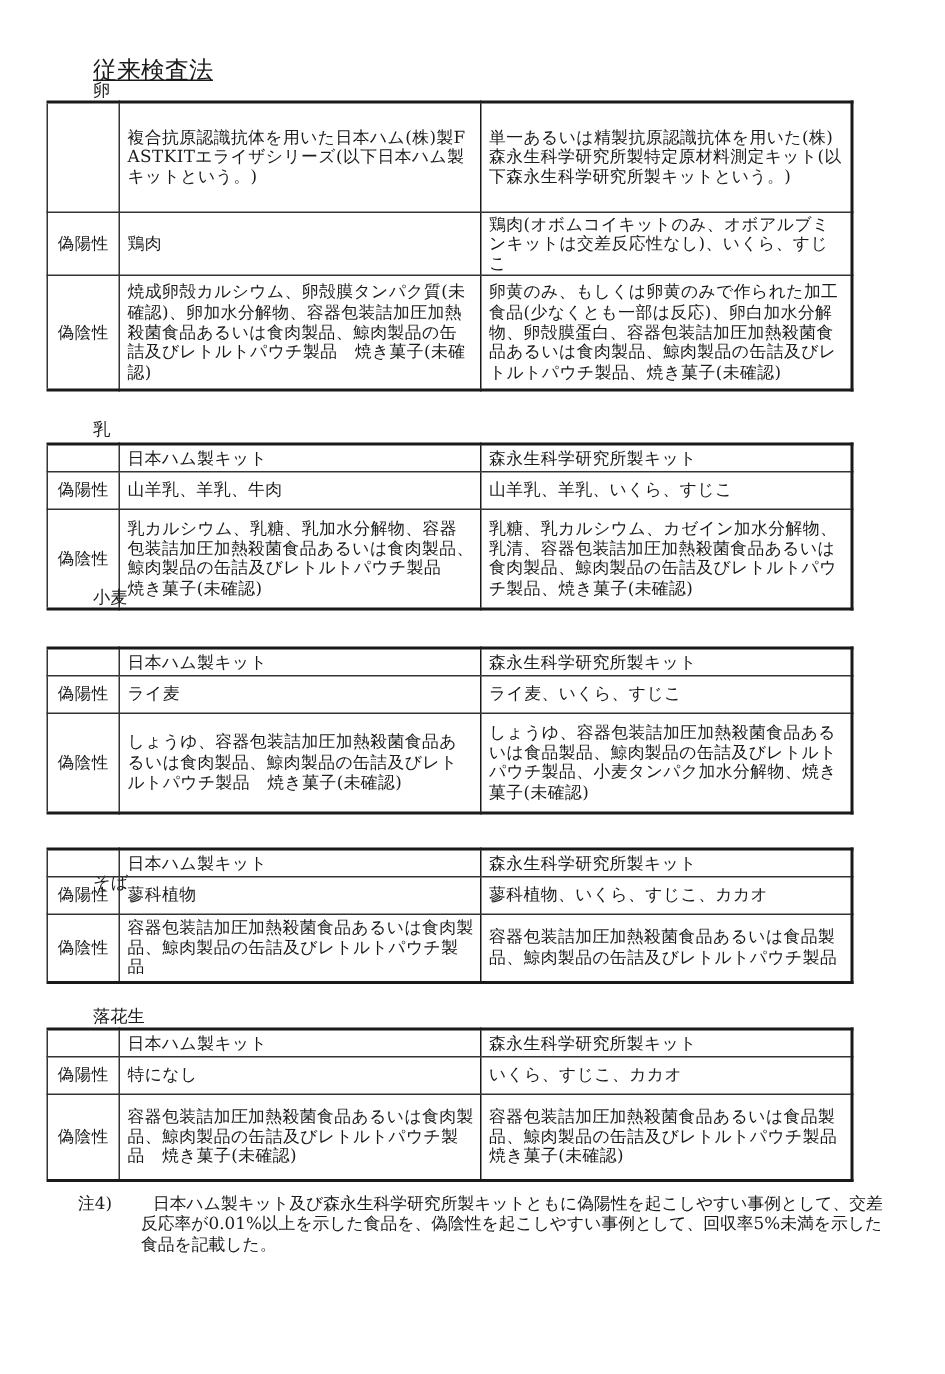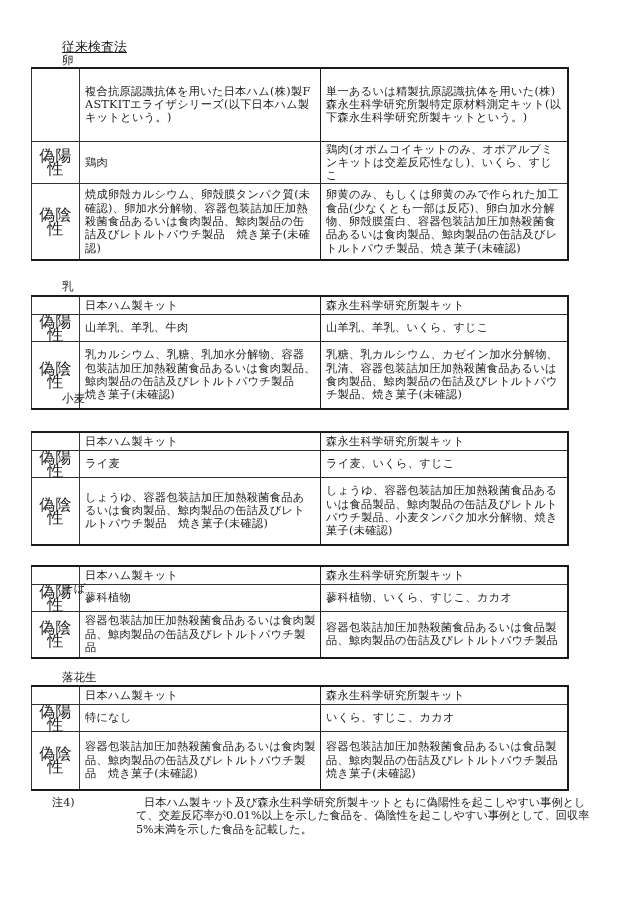--- a/index.html
+++ b/index.html
@@ -2,39 +2,39 @@
 <html><head>
 <meta charset="utf-8">
 <style>
   html, body { margin: 0; padding: 0; background: #ffffff; }
   body {
     width: 630px; height: 916px; position: relative; overflow: hidden;
     font-family: "DejaVu Serif", "Liberation Serif", serif;
     color: #1a1a1a; font-size: 11.2px; line-height: 13.3px;
   }
   .page { position: absolute; left: 0; top: 0; width: 630px; height: 916px; }
-  .heading { position: absolute; left: 62px; top: 40px; text-decoration: underline; font-size: 13px; }
+  .heading { position: absolute; left: 62px; top: 40px; text-decoration: underline; font-size: 16px; }
   .section-label { position: absolute; left: 62px; font-size: 11.5px; }
   table.cmp {
     position: absolute; left: 31px; width: 536px;
     border-collapse: collapse; table-layout: fixed;
     border-top: 2px solid #1a1a1a; border-bottom: 2px solid #1a1a1a;
     border-left: 1.5px solid #1a1a1a; border-right: 2px solid #1a1a1a;
   }
   table.cmp col.c0 { width: 48px; }
   table.cmp col.c1 { width: 241px; }
   table.cmp col.c2 { width: 247px; }
   table.cmp td {
     border: 1px solid #333333; padding: 1px 4px 1px 5px;
     vertical-align: middle; word-break: break-all; letter-spacing: 0.3px;
   }
-  table.cmp td.rowhead { text-align: center; padding: 0; font-size: 16px; }
+  table.cmp td.rowhead { text-align: center; padding: 0; font-size: 11px; }
   table.cmp td.c1cell { border-right: 1.5px solid #1a1a1a; }
   .notes { position: absolute; left: 52px; top: 796px; width: 540px; font-size: 11.2px; line-height: 13.4px; }
-  .note { display: flex; gap: 42px; }
+  .note { display: flex; }
   .note-label { width: 42px; flex: none; }
   .note-text { flex: 1; text-indent: 8px; }
 </style>
 </head>
 <body>
 
 <div class="page">
 
   <div class="heading">従来検査法</div>
 

